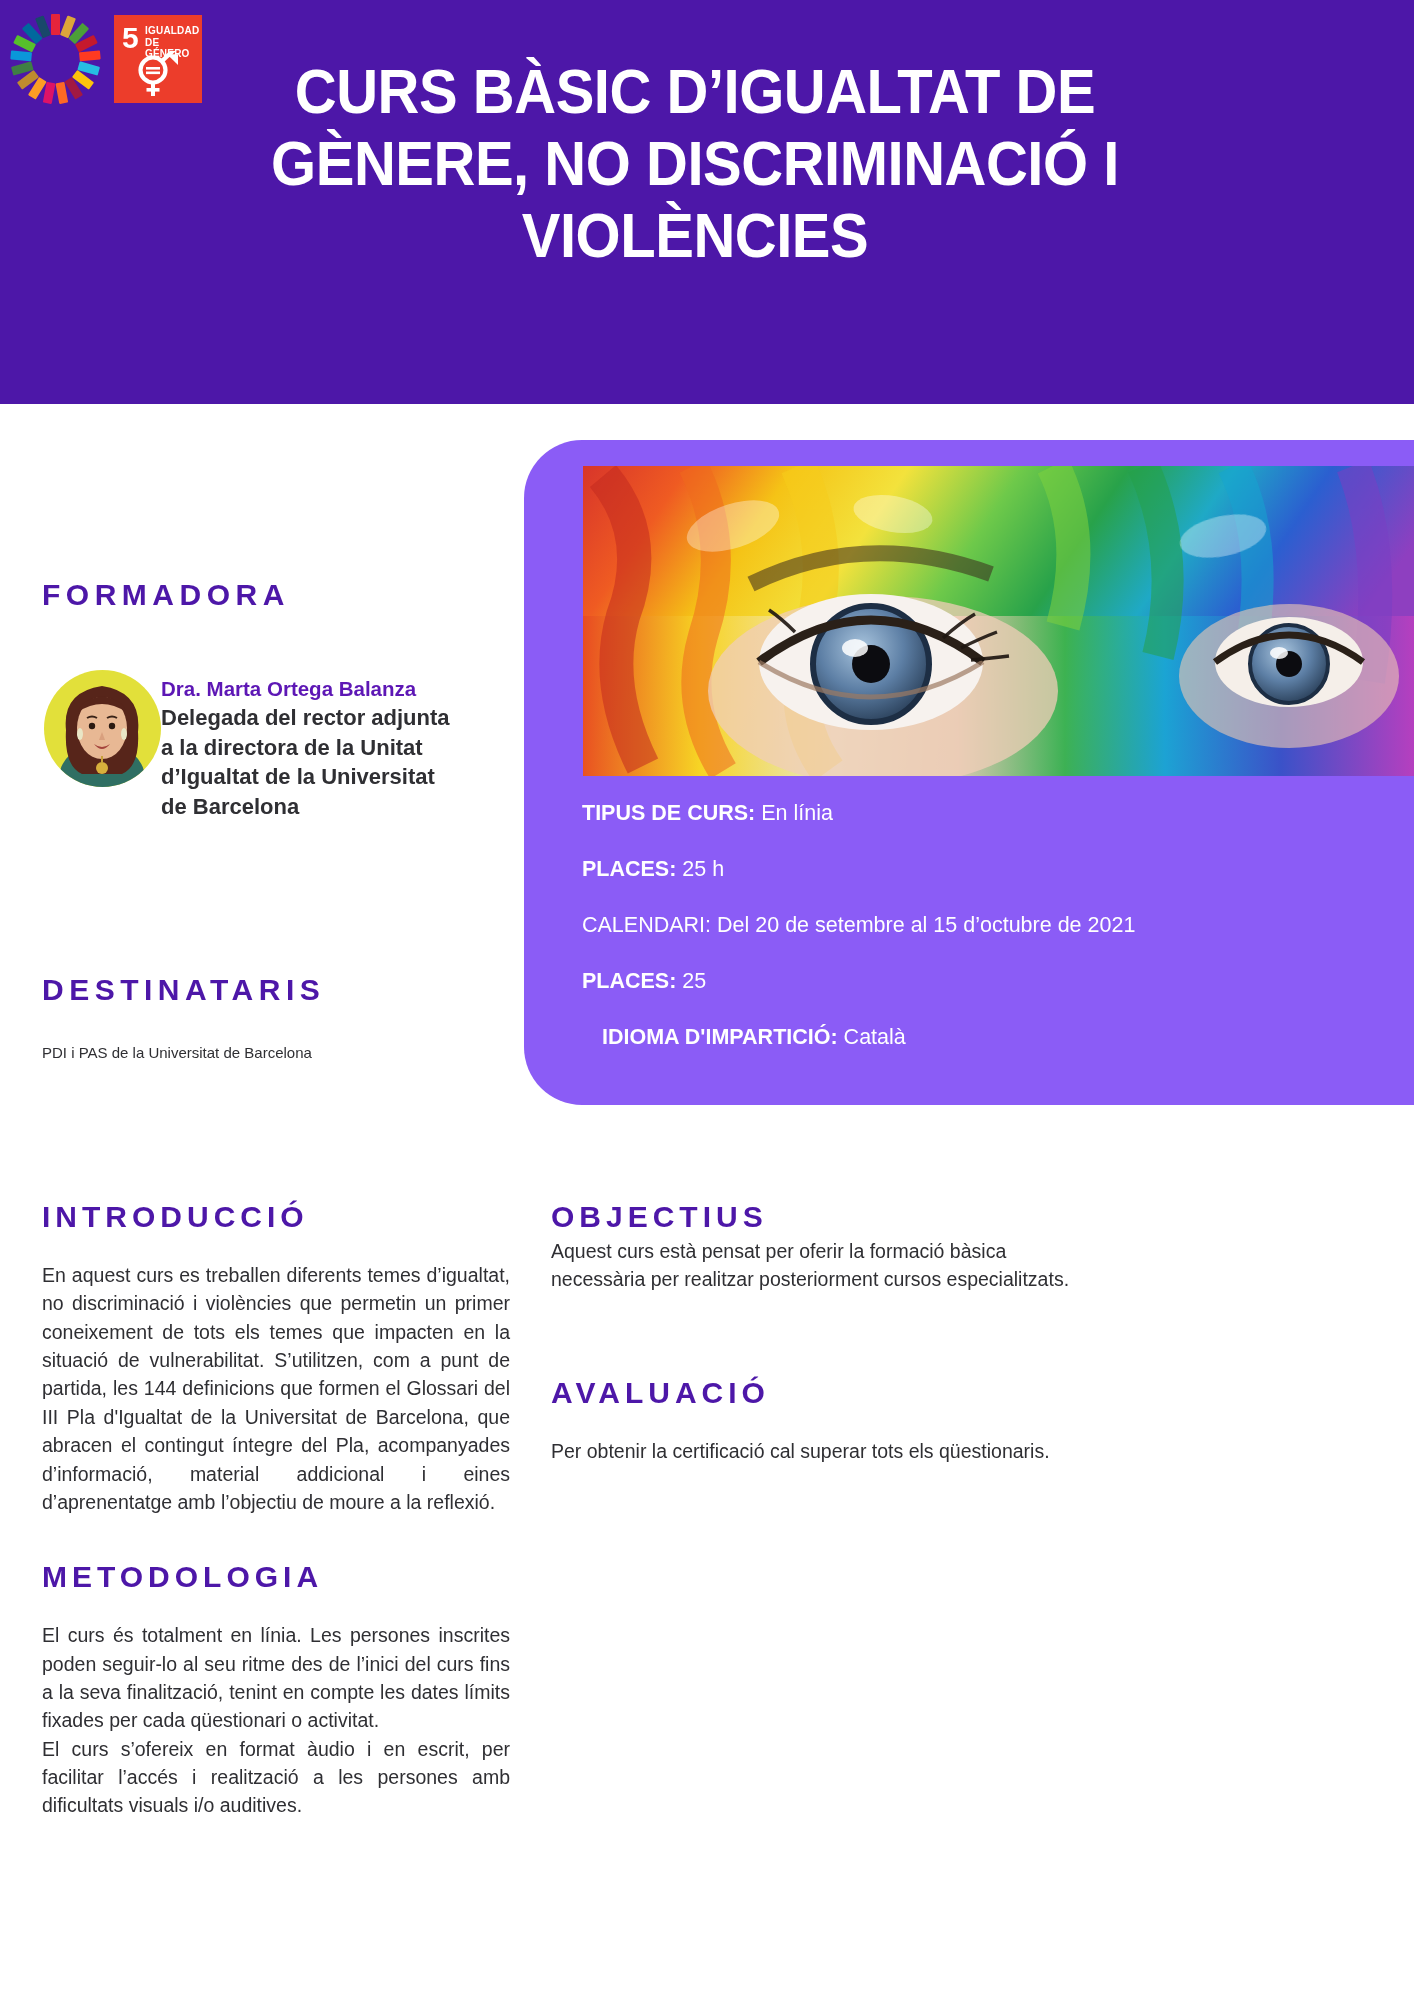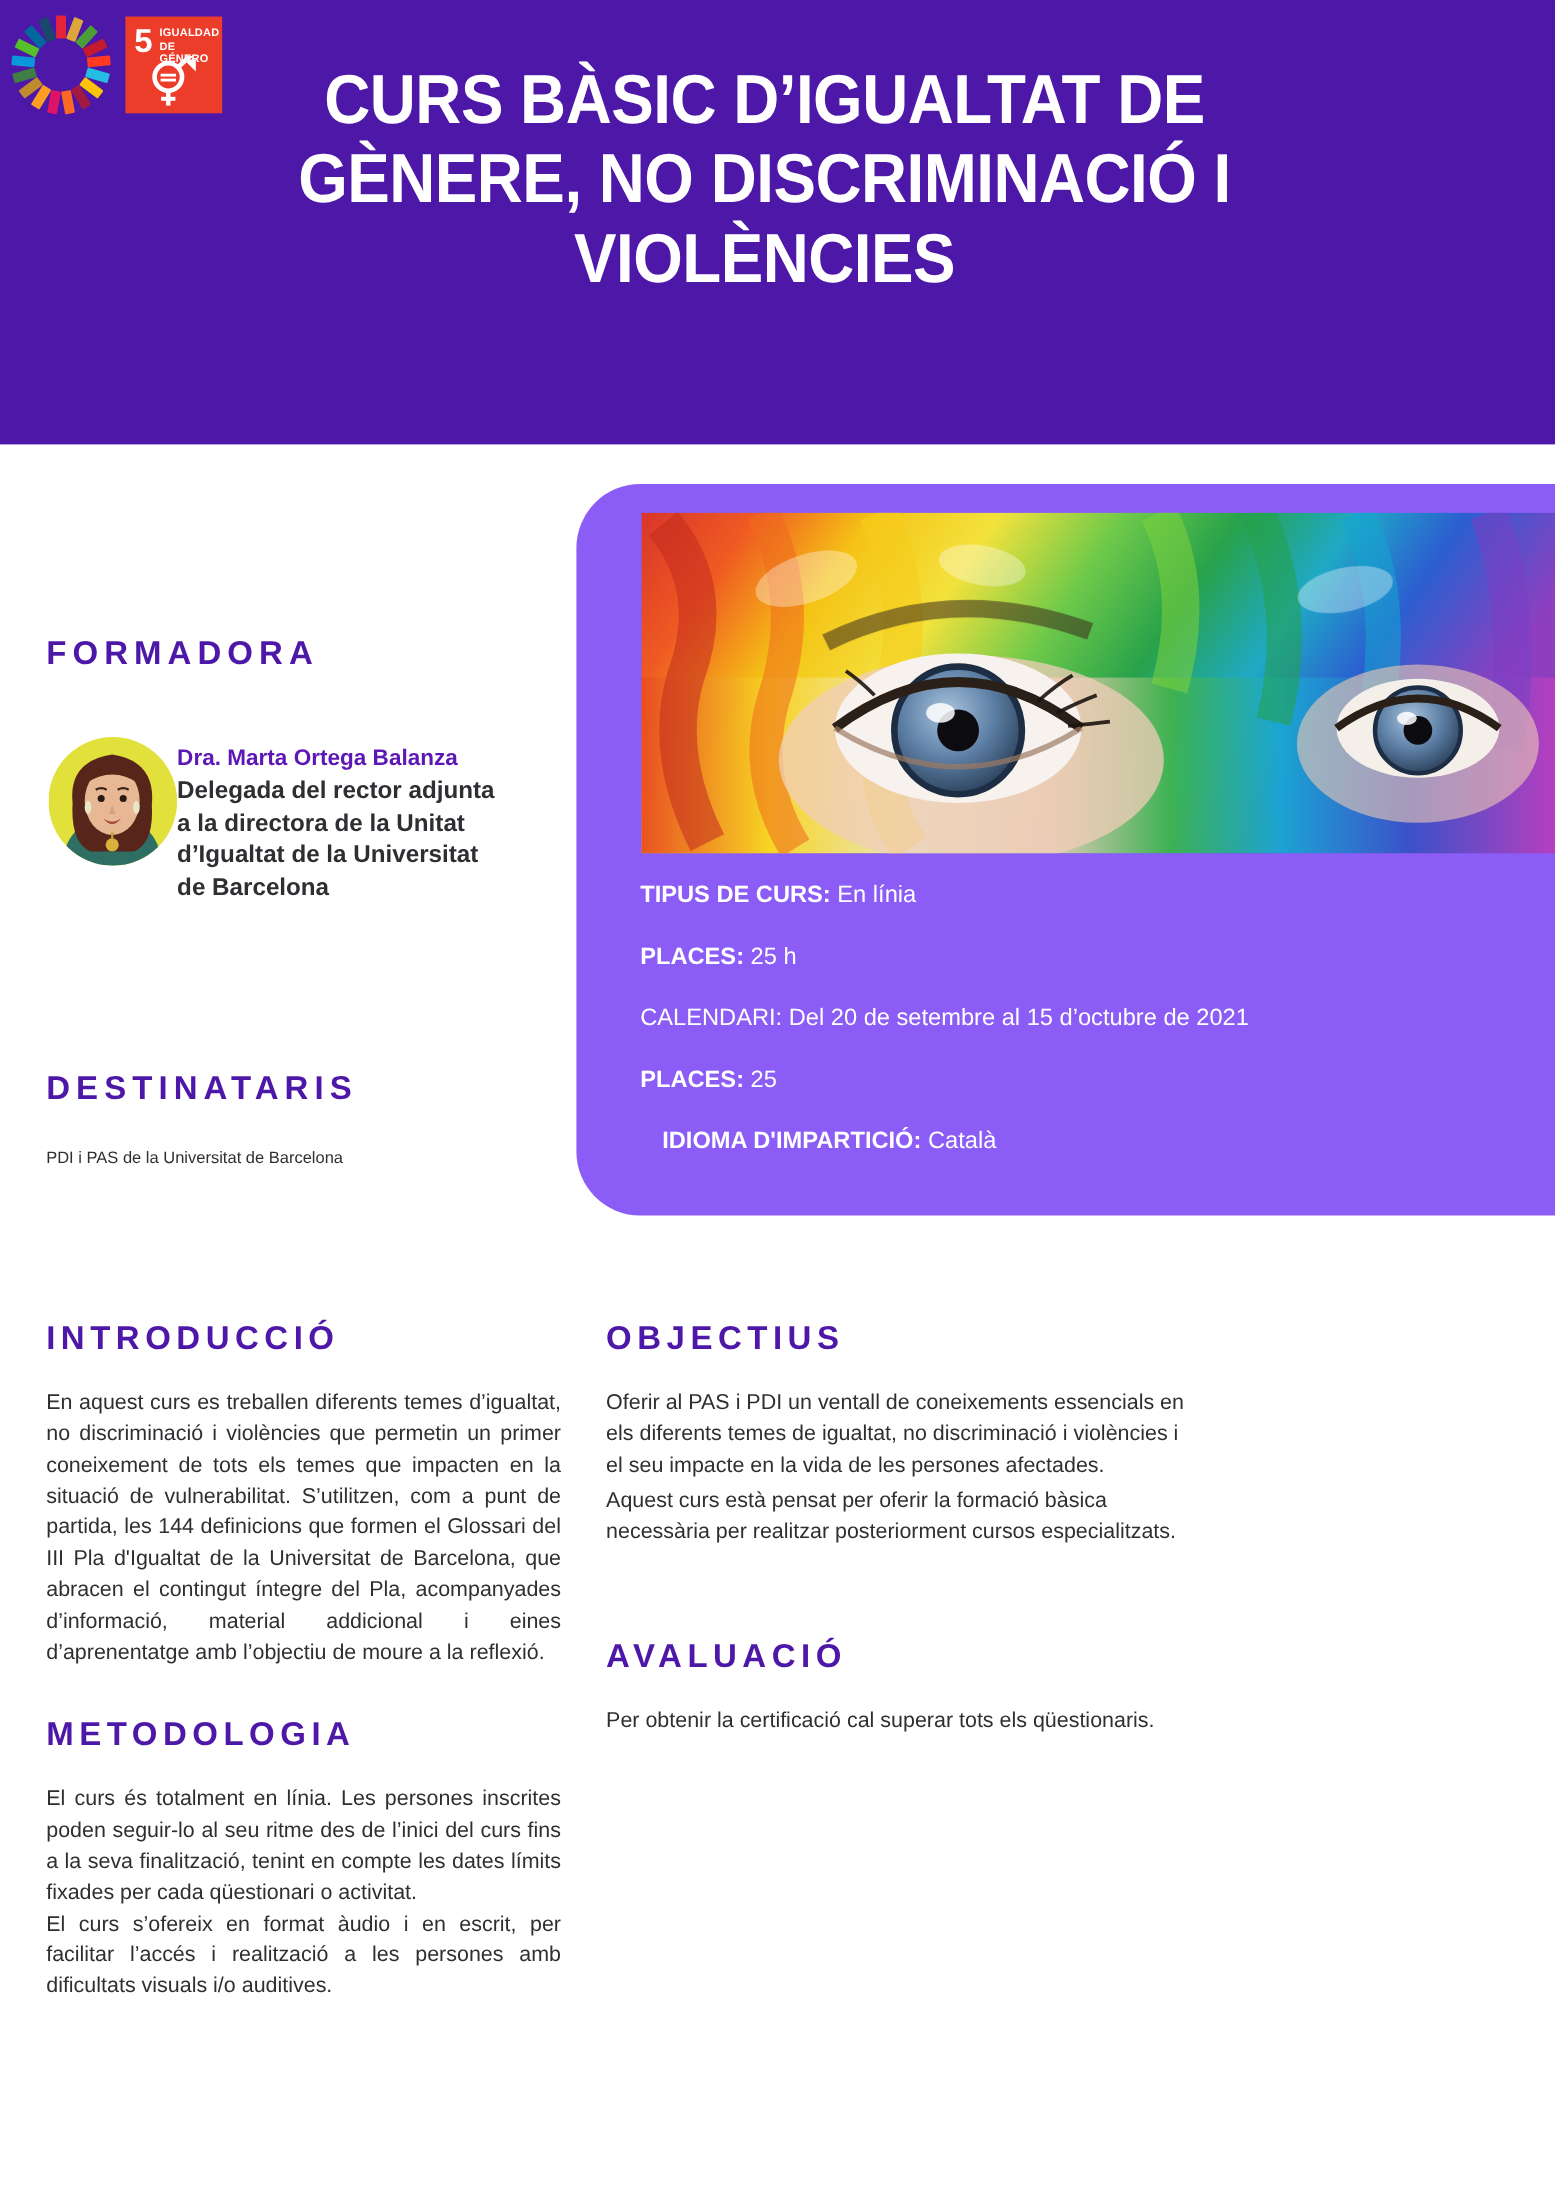--- a/index.html
+++ b/index.html
@@ -419,20 +419,19 @@
     <div class="block-head">INTRODUCCIÓ</div>
     <div class="body-text justified">En aquest curs es treballen diferents temes d’igualtat, no discriminació i violències que permetin un primer coneixement de tots els temes que impacten en la situació de vulnerabilitat. S’utilitzen, com a punt de partida, les 144 definicions que formen el Glossari del III Pla d'Igualtat de la Universitat de Barcelona, que abracen el contingut íntegre del Pla, acompanyades d’informació, material addicional i eines d’aprenentatge amb l’objectiu de moure a la reflexió.</div>
 
     <div class="block-head gap-meto">METODOLOGIA</div>
     <div class="body-text justified">El curs és totalment en línia. Les persones inscrites poden seguir-lo al seu ritme des de l’inici del curs fins a la seva finalització, tenint en compte les dates límits fixades per cada qüestionari o activitat.</div>
     <div class="body-text justified" style="margin-top:0">El curs s’ofereix en format àudio i en escrit, per facilitar l’accés i realització a les persones amb dificultats visuals i/o auditives.</div>
   </div>
 
   <div class="col-right">
     <div class="block-head">OBJECTIUS</div>
-    <div class="body-text">Oferir al PAS i PDI un ventall de coneixements essencials en els diferents temes de igualtat, no discriminació i violències i el seu impacte en la vida de les persones afectades.</div>
     <div class="body-text" style="margin-top:4px">Aquest curs està pensat per oferir la formació bàsica necessària per realitzar posteriorment cursos especialitzats.</div>
 
     <div class="block-head gap-aval">AVALUACIÓ</div>
     <div class="body-text">Per obtenir la certificació cal superar tots els qüestionaris.</div>
   </div>
 
 </div>
 
 </body></html>

